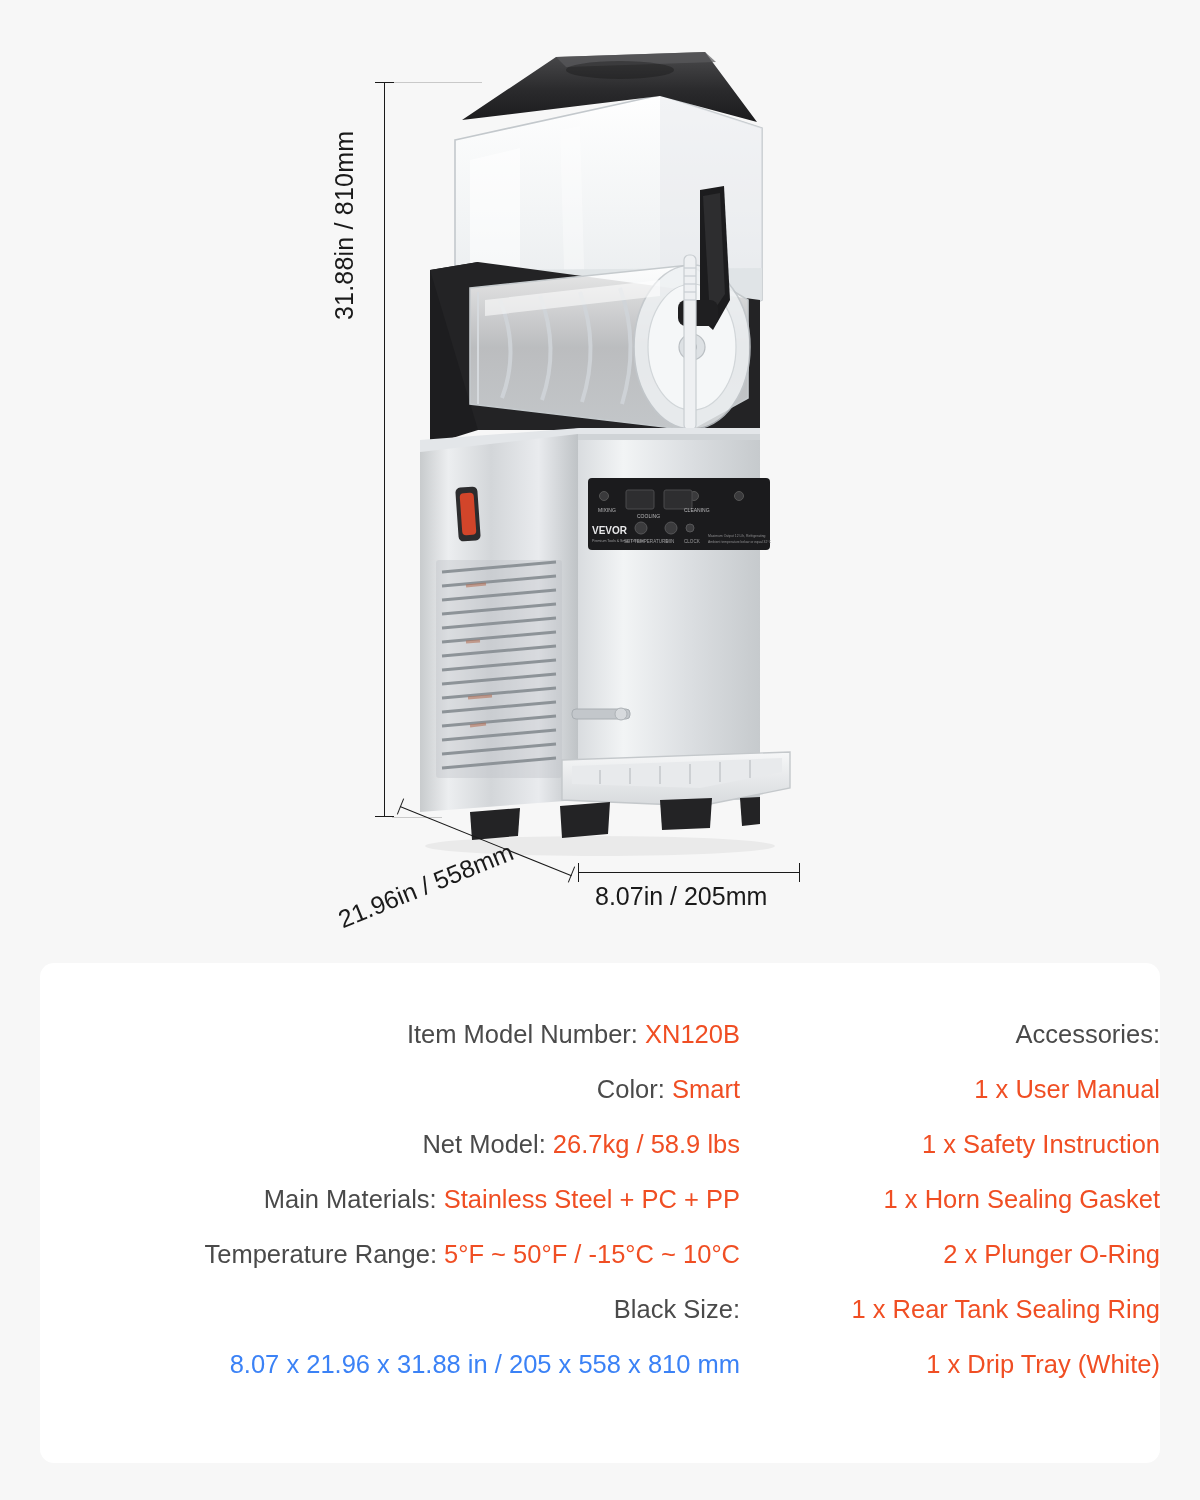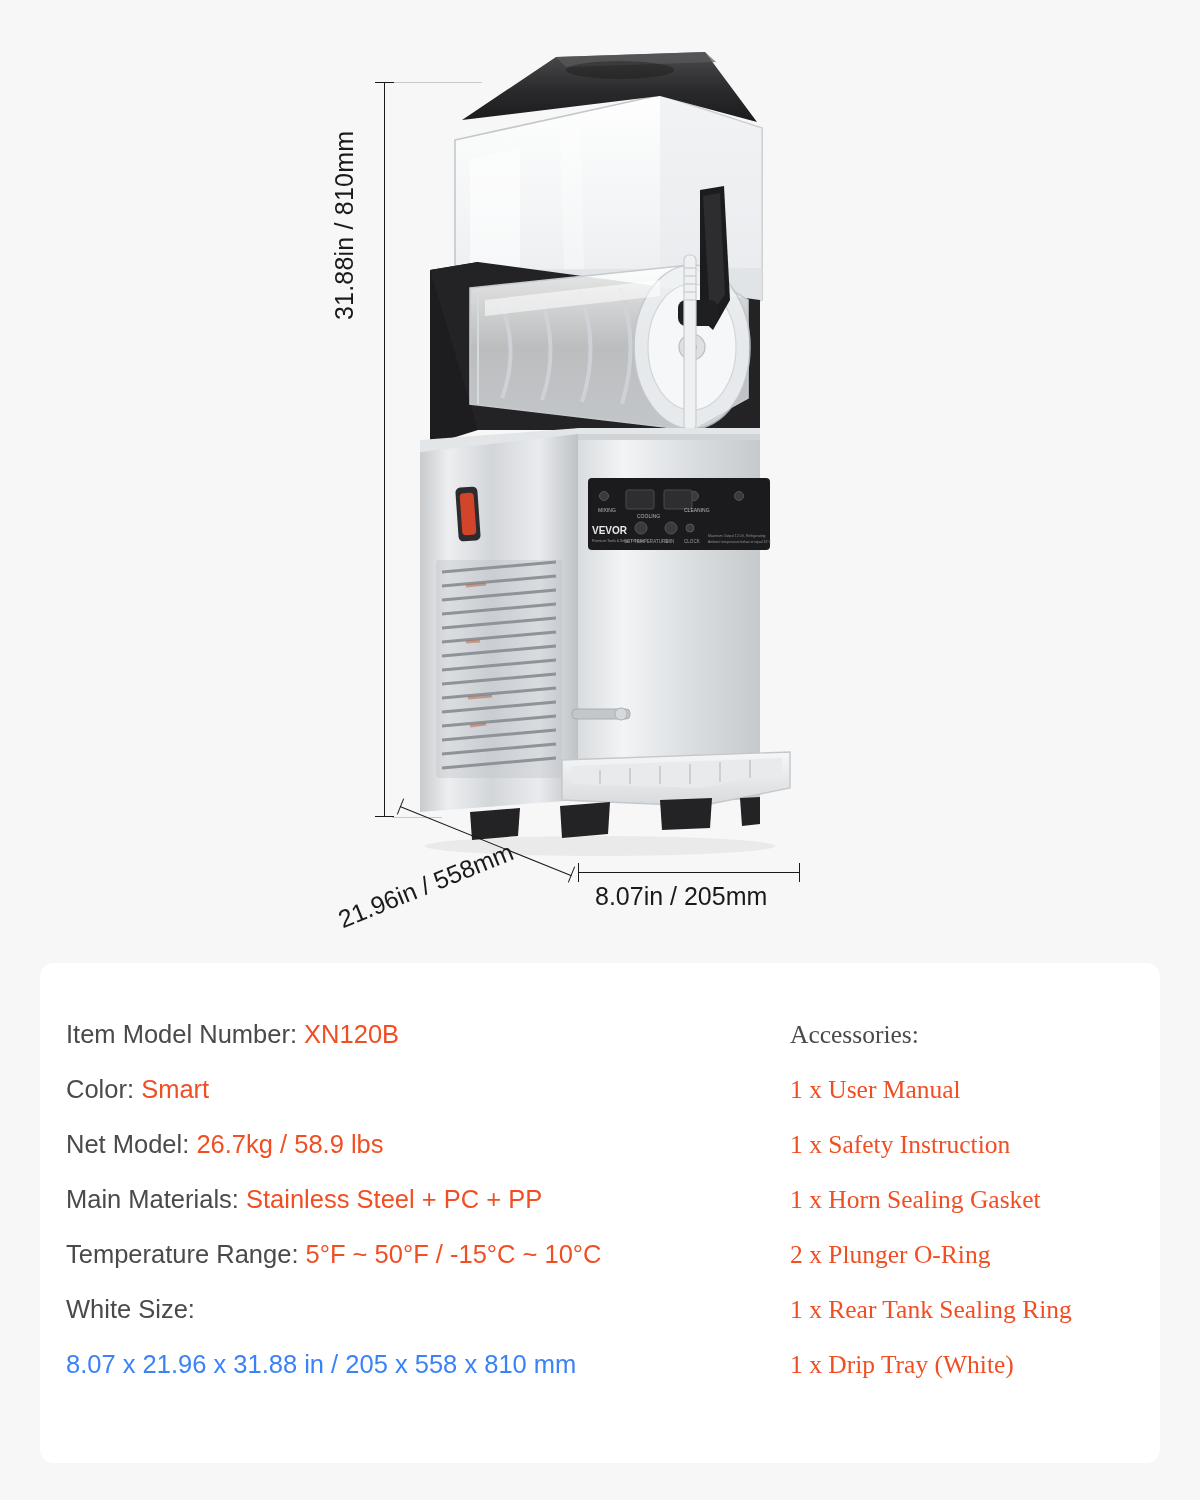--- a/index.html
+++ b/index.html
@@ -133,31 +133,31 @@
     height: 500px;
     background: #ffffff;
     border-radius: 14px;
     box-sizing: border-box;
     padding: 44px 0 0 0;
   }
   .spec-cols {
     display: flex;
     width: 100%;
     height: 100%;
+    text-align: right;
   }
   .spec-left {
     width: 700px;
     padding-left: 26px;
     box-sizing: border-box;
   }
   .spec-right {
     flex: 1;
     padding-left: 50px;
     box-sizing: border-box;
-    font-family: Liberation Serif, serif;
   }
   .spec-row {
     font-size: 25.5px;
     line-height: 55px;
     color: #4a4a4a;
     white-space: nowrap;
   }
   .spec-val { color: #f04e23; }
   .acc-head {
     font-size: 25.5px;
@@ -384,21 +384,21 @@
         <span>Main Materials:</span>
         <span class="spec-val">Stainless Steel + PC + PP</span>
       </div>
 
       <div class="spec-row">
         <span>Temperature Range:</span>
         <span class="spec-val">5°F ~ 50°F / -15°C ~ 10°C</span>
       </div>
 
       <div class="spec-row">
-        <span>White Size:</span>
+        <span>Black Size:</span>
       </div>
       <div class="size-line">8.07 x 21.96 x 31.88 in /  205 x 558 x 810 mm</div>
     </div>
 
     <div class="spec-right">
       <div class="acc-head">Accessories:</div>
       <div class="acc-item">1 x User Manual</div>
       <div class="acc-item">1 x Safety Instruction</div>
       <div class="acc-item">1 x Horn Sealing Gasket</div>
       <div class="acc-item">2 x Plunger O-Ring</div>

